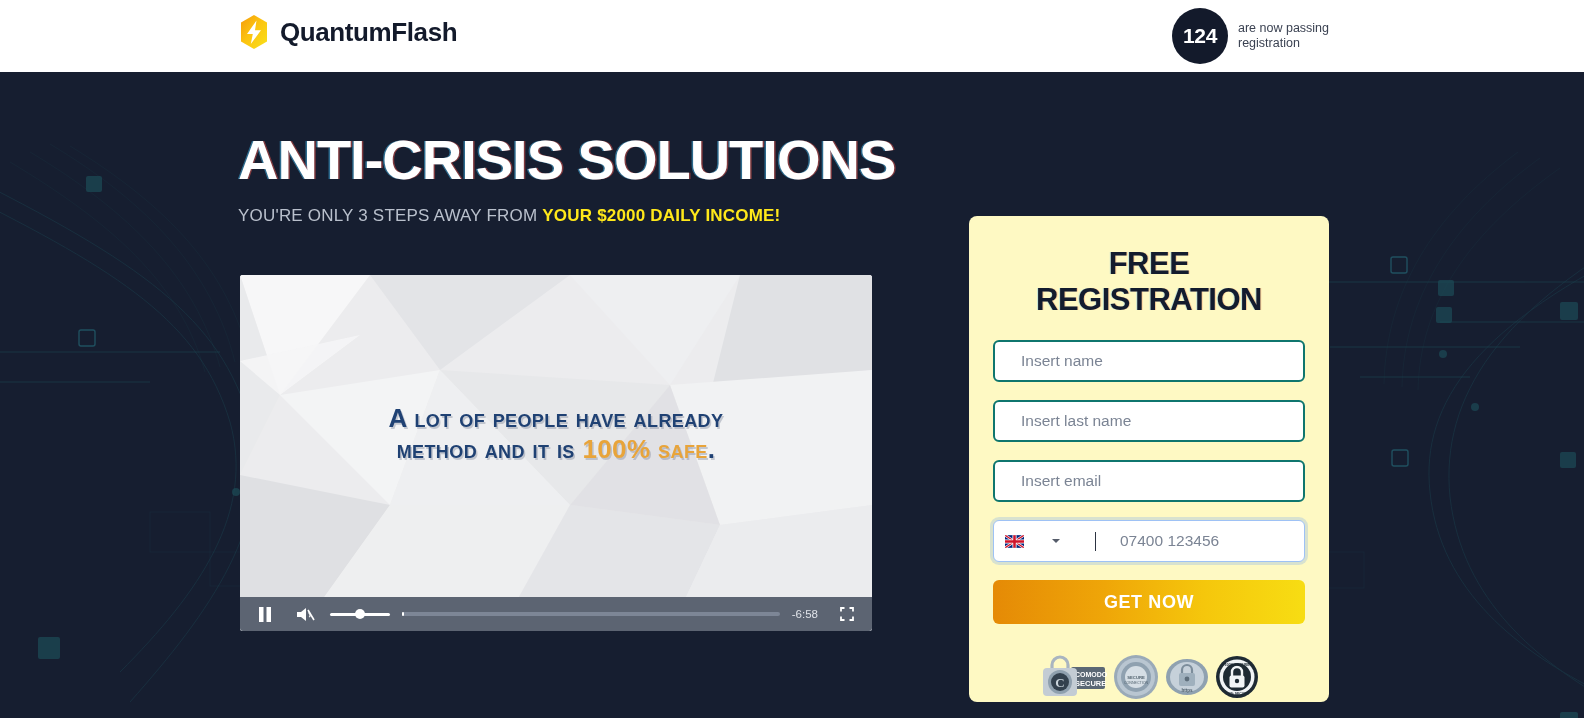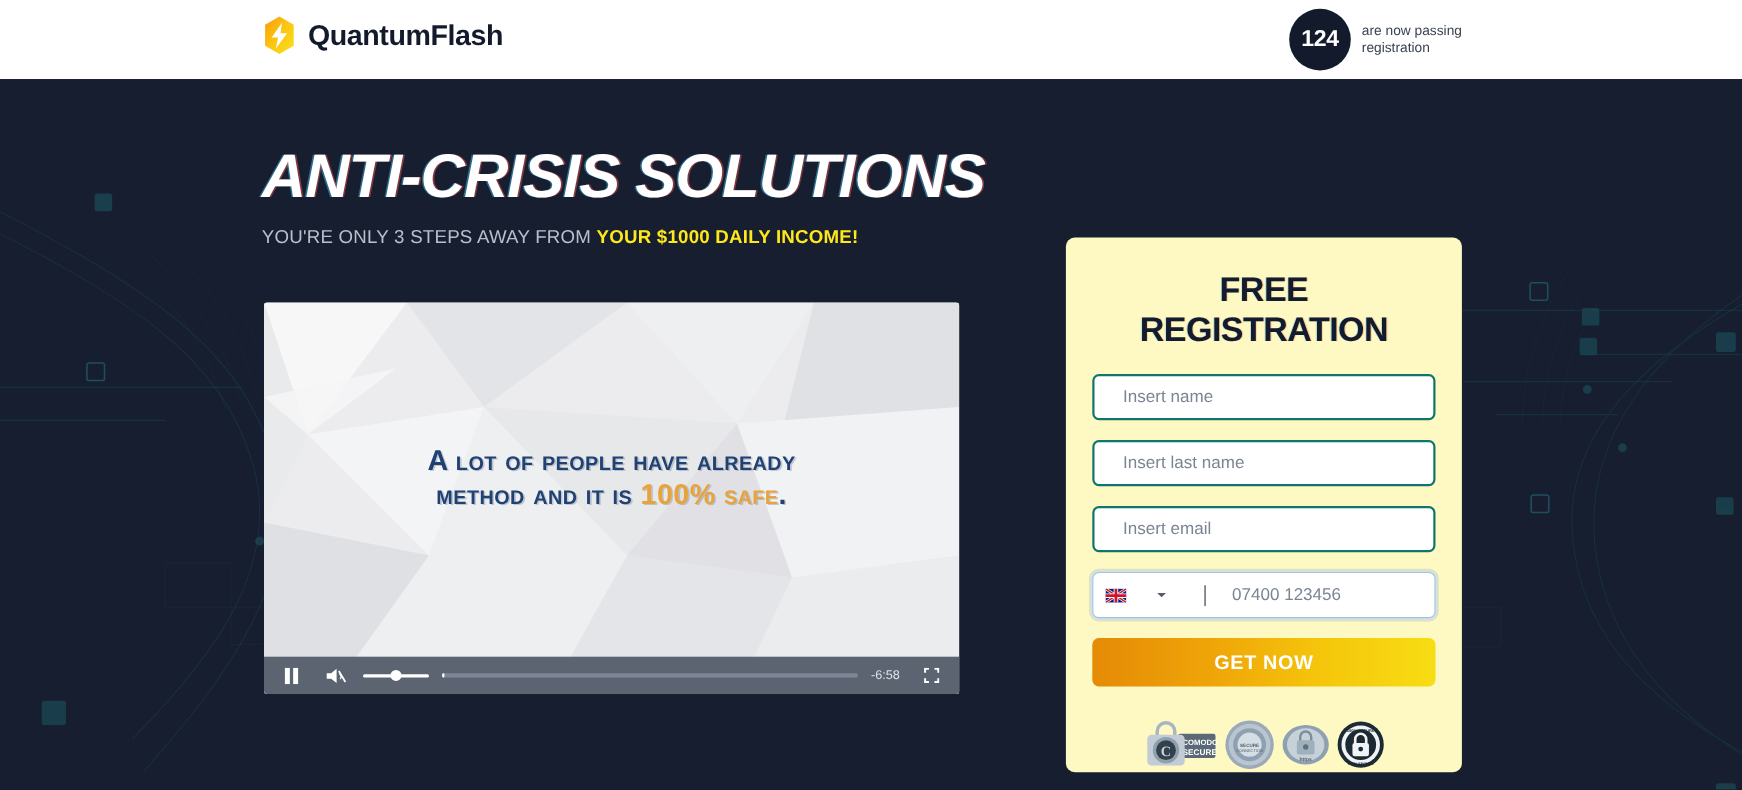--- a/index.html
+++ b/index.html
@@ -53,21 +53,20 @@
   .hero-inner {
     position: relative; z-index: 3;
     width: 1584px; height: 100%;
   }
 
   .headline {
     position: absolute; left: 238px; top: 60px;
     font-size: 56px; font-weight: bold; letter-spacing: -1px;
     color: #ffffff; line-height: 1;
     text-shadow: 1.5px 0 0 rgba(255,90,80,.45), -1.5px 0 0 rgba(70,200,255,.45);
-    font-style: italic;
   }
   .subhead {
     position: absolute; left: 238px; top: 134px;
     font-size: 17px; letter-spacing: 0.2px; color: #b9c0cc;
   }
   .subhead .hl { color: #ffe81a; font-weight: bold; }
 
   
   .video {
     position: absolute; left: 240px; top: 203px;
@@ -255,21 +254,21 @@
       <rect x="1310" y="480" width="54" height="36"></rect>
       <rect x="290" y="330" width="44" height="30"></rect>
     </g>
   </svg>
 
   <div class="hero-inner">
 
     <div class="headline">ANTI-CRISIS SOLUTIONS</div>
 
     <div class="subhead">
-      <span>YOU'RE ONLY 3 STEPS AWAY FROM </span><span class="hl">YOUR $1000 DAILY INCOME!</span>
+      <span>YOU'RE ONLY 3 STEPS AWAY FROM </span><span class="hl">YOUR $2000 DAILY INCOME!</span>
     </div>
 
     <div class="video">
       <svg class="poly" viewBox="0 0 632 356" preserveAspectRatio="none">
         <rect width="632" height="356" fill="#ececee"></rect>
         <polygon points="0,0 130,0 40,120" fill="#f7f7f8"></polygon>
         <polygon points="130,0 330,0 200,95" fill="#e3e4e7"></polygon>
         <polygon points="330,0 500,0 430,110" fill="#eeeff1"></polygon>
         <polygon points="500,0 632,0 632,95 470,120" fill="#e0e1e4"></polygon>
         <polygon points="0,0 40,120 0,200" fill="#e9eaec"></polygon>

